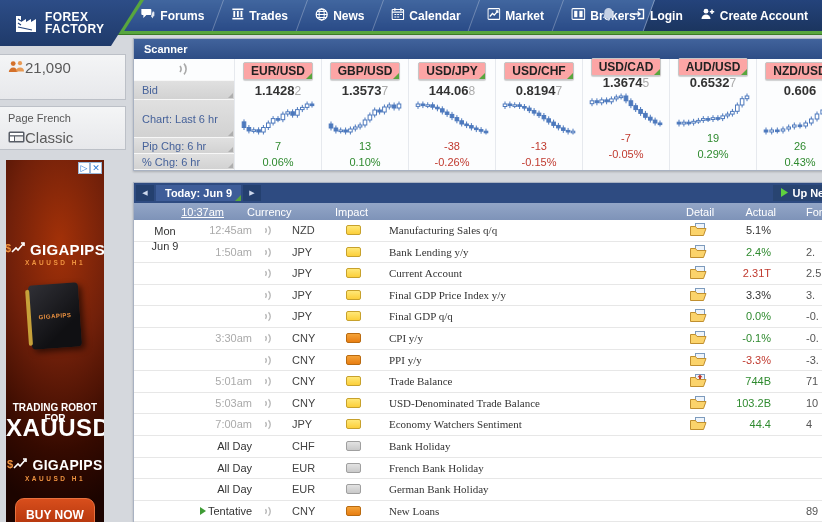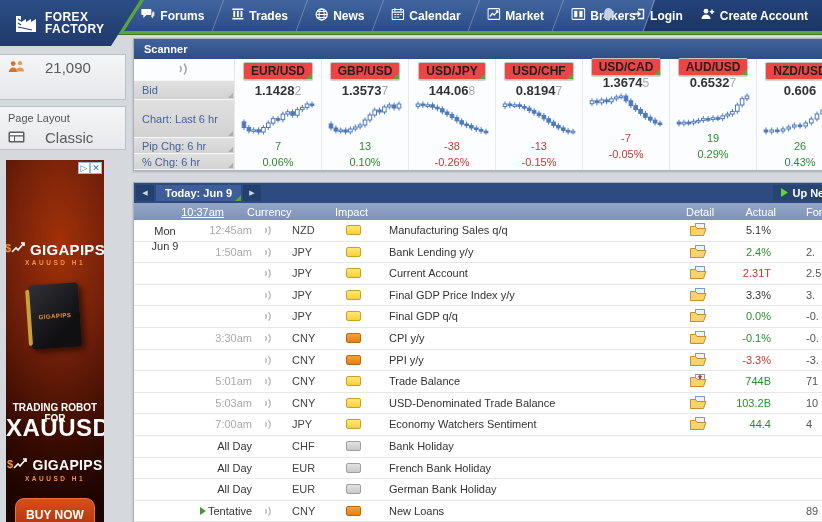--- a/index.html
+++ b/index.html
@@ -24,21 +24,21 @@
   .logo .outer{position:absolute;inset:0;background:#58a63e;clip-path:polygon(0 0,144px 0,112px 50px,0 50px);}
   .logo .inner{position:absolute;left:0;top:0;width:140px;height:46px;background:linear-gradient(#2d4d87,#1f3a6a);
                clip-path:polygon(0 0,140px 0,111px 46px,0 46px);display:flex;align-items:center;gap:6px;
                padding-left:13px;box-sizing:border-box;}
   .logo .txt{color:#fff;font-weight:bold;font-size:12px;line-height:12px;letter-spacing:.4px;}
 
   
   .sbox{position:absolute;left:0;width:126px;background:linear-gradient(#f4f5f6,#e7e8eb);
         border:1px solid #bcc0c7;border-left:none;box-sizing:border-box;}
   .sbox .hd{padding:5px 8px 1px;color:#555;}
-  .sbox .bd{display:flex;align-items:center;gap:20px;padding:4px 8px 7px;color:#5a5a5a;font-size:15px;}
+  .sbox .bd{display:flex;align-items:center;gap:0;padding:4px 8px 7px;color:#5a5a5a;font-size:15px;}
   .box-traders{top:54px;height:46px;}
   .box-layout{top:106px;height:44px;}
 
   
   .ad{position:absolute;left:6px;top:160px;width:98px;height:380px;overflow:hidden;cursor:pointer;
       background:radial-gradient(130% 70% at 55% 22%, #a33108 0%, #71200a 40%, #350a00 78%, #1c0400 100%);}
   .adchoices{position:absolute;top:2px;right:2px;display:flex;}
   .adchoices .ic{width:12px;height:12px;background:#fff;border:1px solid #9bb8d8;display:flex;
                  align-items:center;justify-content:center;color:#2d7bd6;font-size:9px;line-height:1;cursor:pointer;box-sizing:border-box;}
   .adlogo{position:absolute;left:0;width:98px;text-align:center;color:#fff;}
@@ -66,21 +66,21 @@
            padding:4px 10px 0;box-sizing:border-box;}
   .scanbody{display:flex;height:111px;background:#fcfdfe;}
   .labelcol{width:100px;flex:none;}
   .lcell{background:linear-gradient(#e0e0e0,#d2d2d2);border-bottom:1px solid #f7f7f7;color:#46629a;
          padding-left:8px;display:flex;align-items:center;position:relative;box-sizing:border-box;cursor:pointer;}
   .lcell:after{content:"";position:absolute;right:1px;bottom:1px;border-left:5px solid transparent;border-bottom:5px solid #aeaeae;}
   .lcell.hdr{background:#fcfdfe;justify-content:center;padding-left:0;cursor:default;}
   .lcell.hdr:after{display:none;}
   .paircol{width:87px;flex:none;border-left:1px solid #e6e9ee;display:flex;flex-direction:column;align-items:center;box-sizing:border-box;}
   .r-tab{height:22px;display:flex;align-items:center;}
-  .pairtab{height:16px;background:#ef4444;border:1px solid #c6c6c6;border-radius:2px;padding:0 7px;font-weight:bold;
+  .pairtab{height:16px;background:#fca5a5;border:1px solid #c6c6c6;border-radius:2px;padding:0 7px;font-weight:bold;
            font-size:12px;color:#222;display:flex;align-items:center;position:relative;
            box-shadow:0 1px 1px rgba(0,0,0,.18);cursor:pointer;white-space:nowrap;margin-top:2px;}
   .pairtab:after{content:"";position:absolute;right:0;bottom:0;border-left:6px solid transparent;border-bottom:6px solid #58a63e;}
   .r-bid{height:19px;display:flex;align-items:center;}
   .bid-main{font-weight:bold;font-size:13px;color:#333;}
   .bid-frac{font-size:12px;color:#aaa;}
   .r-chart{height:38px;display:flex;align-items:center;}
   .r-pip,.r-pct{height:16px;display:flex;align-items:center;}
   .up{color:#2f8a2f;} .down{color:#c03a2f;} .neutral{color:#333;}
 
@@ -105,21 +105,21 @@
   .crow{height:21.6px;border-bottom:1px solid #e7e7e7;position:relative;background:#fff;box-sizing:border-box;}
   .c-time{position:absolute;left:40px;width:78px;text-align:right;top:4px;color:#aaa;}
   .c-time.dark{color:#333;}
   .c-time .tplay{display:inline-block;margin-right:2px;}
   .c-spk{position:absolute;left:130px;top:5px;cursor:pointer;}
   .c-cur{position:absolute;left:158px;top:4px;color:#444;}
   .c-imp{position:absolute;left:212px;top:5px;width:15px;height:10px;border-radius:2px;box-sizing:border-box;}
   .imp-yellow{background:linear-gradient(#ffe878,#fccf3a);border:1px solid #c7a12c;}
   .imp-orange{background:linear-gradient(#f4a339,#e87e12);border:1px solid #b96a10;}
   .imp-gray{background:linear-gradient(#e2e2e2,#c9c9c9);border:1px solid #9f9f9f;}
-  .c-evt{position:absolute;left:255px;top:4px;color:#333;cursor:pointer;}
+  .c-evt{position:absolute;left:255px;top:4px;color:#333;cursor:pointer;font-family:Liberation Serif, serif;}
   .c-det{position:absolute;left:556px;top:3px;cursor:pointer;}
   .c-act{position:absolute;left:565px;width:72px;text-align:right;top:4px;}
   .c-fc{position:absolute;left:672px;top:4px;color:#555;}
 </style>
 </head>
 <body>
 
 <div class="wrap">
 
   <div class="topnav">
@@ -229,21 +229,21 @@
         <span id="ic-people"><svg width="17" height="13" viewBox="0 0 17 13">
             <circle cx="5.2" cy="3.6" r="2.4" fill="#d4712b"></circle>
             <path d="M0.8 12a4.4 4.4 0 0 1 8.8 0z" fill="#d4712b"></path>
             <circle cx="12" cy="3.2" r="2.1" fill="#e89a55"></circle>
             <path d="M8.2 11.4a3.9 3.9 0 0 1 7.8 0z" fill="#e89a55"></path>
           </svg></span>
         <span>21,090</span>
       </div>
   </div>
   <div class="sbox box-layout">
-    <div class="hd">Page Layout</div>
+    <div class="hd">Page French</div>
     <div class="bd">
         <span id="ic-layout"><svg width="17" height="12" viewBox="0 0 17 12">
             <rect x="0.5" y="0.5" width="16" height="11" rx="1.5" fill="#585d66"></rect>
             <rect x="2" y="2" width="13" height="2.2" fill="#fff"></rect>
             <rect x="2" y="5.5" width="4" height="4.5" fill="#fff"></rect>
             <rect x="7" y="5.5" width="8" height="4.5" fill="#eee"></rect>
           </svg></span>
         <span>Classic</span>
       </div>
   </div>

